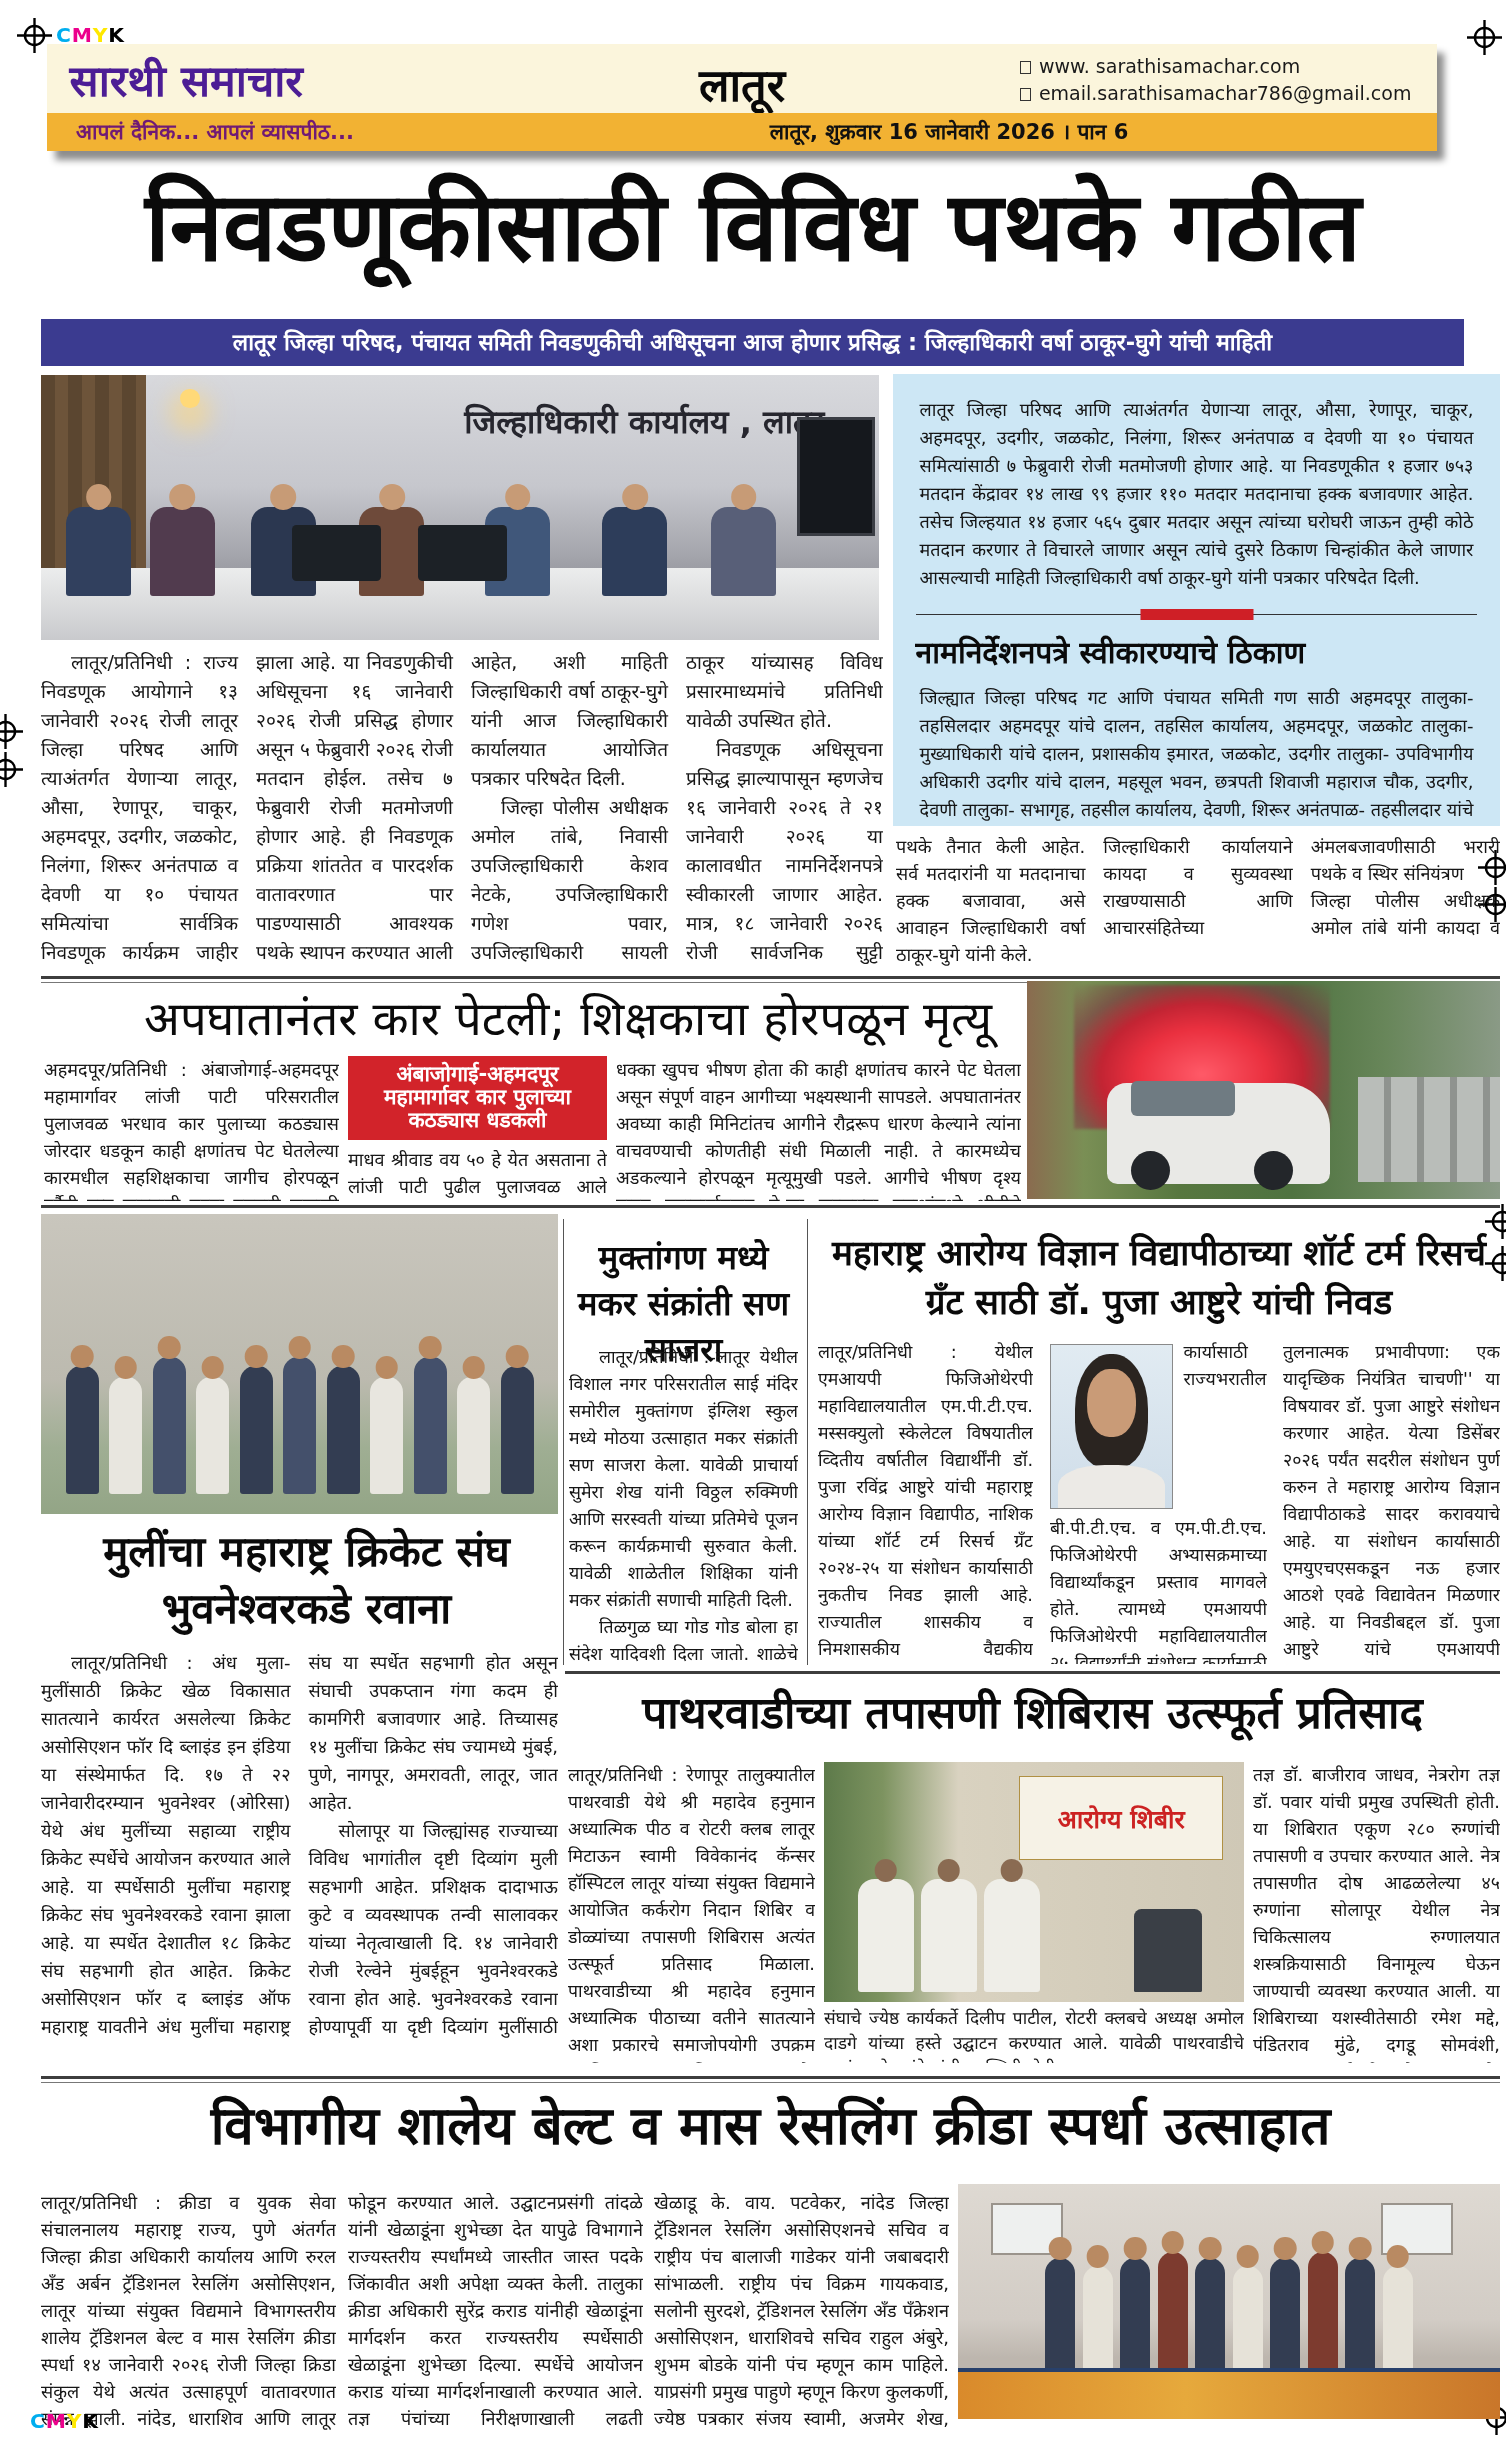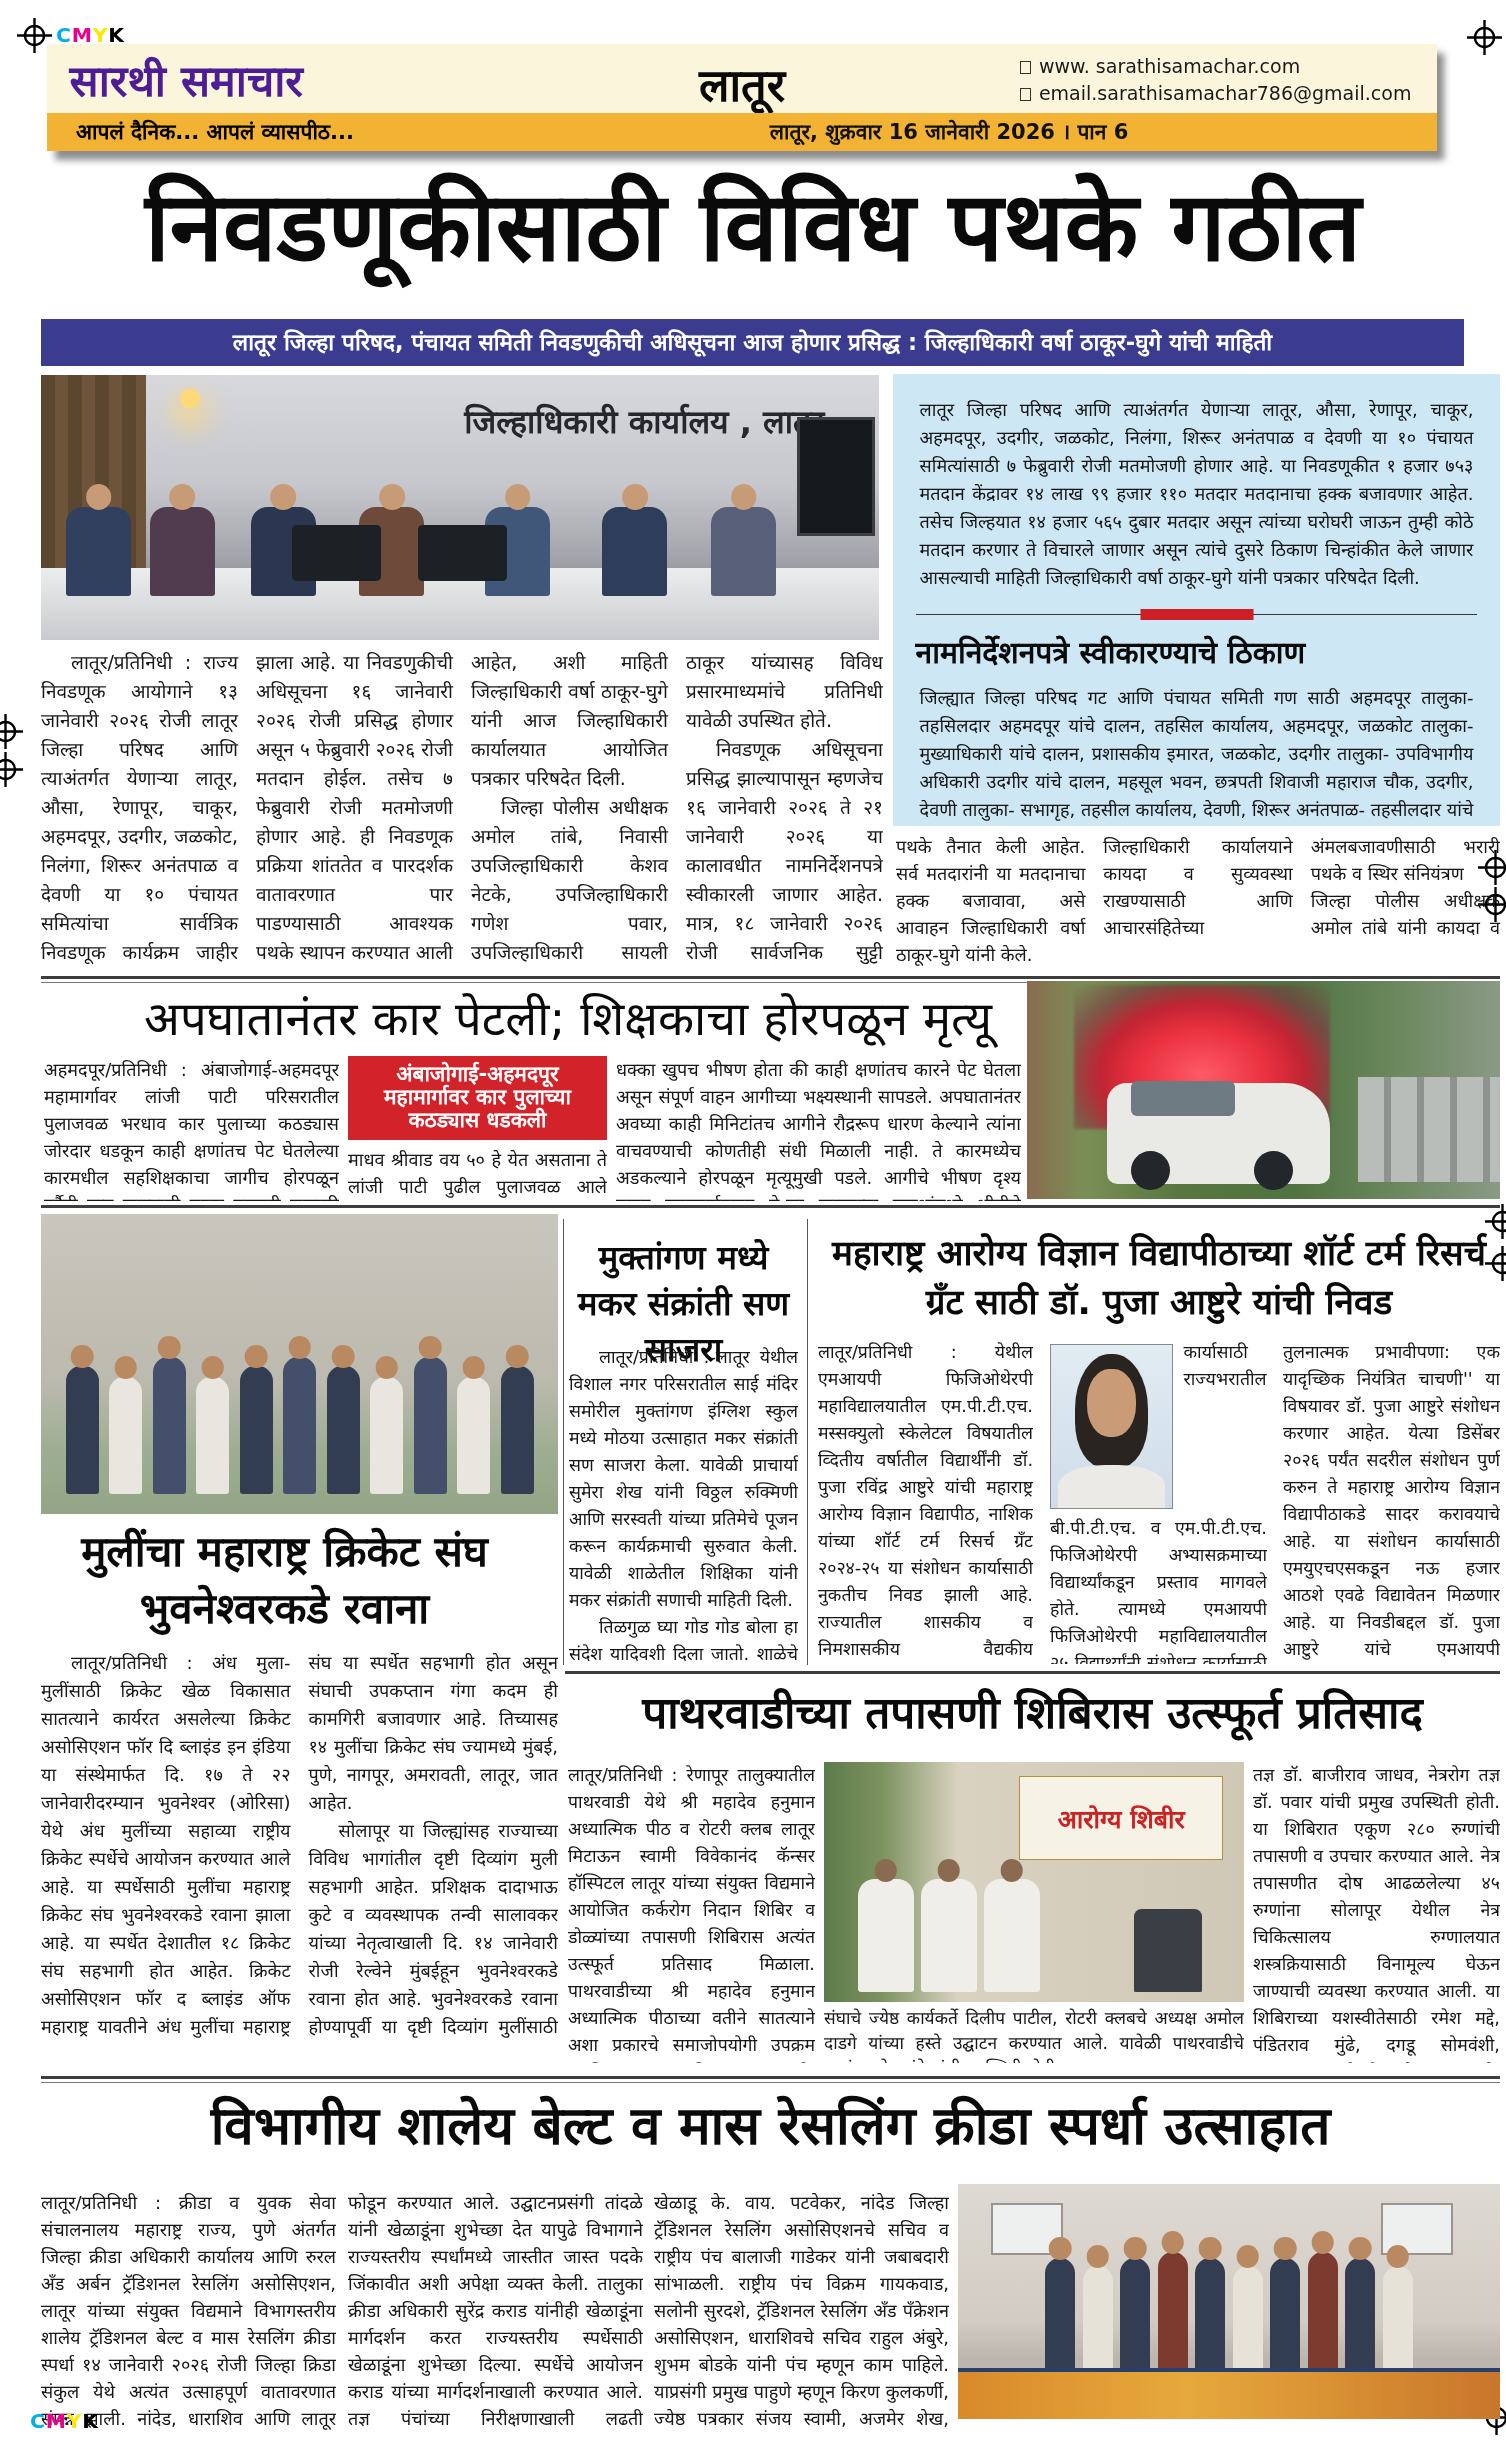--- a/index.html
+++ b/index.html
@@ -13,21 +13,21 @@
   .cmyk .c{color:#00aeef}.cmyk .m{color:#ec008c}.cmyk .y{color:#ffe800}.cmyk .k{color:#000}
 
   
   .mast-wrap{left:47px;top:44px;width:1390px;height:107px;box-shadow:7.5px 9px 6.8px rgba(0,0,0,.45);}
   .mast-cream{position:absolute;left:0;top:0;width:100%;height:69px;background:#fbf5dc;}
   .logo{position:absolute;left:22.6px;top:6px;font-size:43px;font-weight:700;color:#4c1d95;}
   .edition{position:absolute;left:0;width:100%;top:9px;text-align:center;font-size:45px;font-weight:700;color:#090909;}
   .contact{position:absolute;right:25.6px;top:9px;font-size:19px;line-height:27px;color:#1a1a1a;text-align:left;}
   .sqbullet{display:inline-block;width:9.8px;height:11.3px;border:1.5px solid #333;margin-right:7.5px;vertical-align:middle;}
   .mast-yellow{position:absolute;left:0;top:69px;width:100%;height:38px;background:#f2b233;}
-  .tagline{position:absolute;left:29px;top:0;font-size:21px;font-weight:700;line-height:38px;color:#000000;}
+  .tagline{position:absolute;left:29px;top:0;font-size:21px;font-weight:700;line-height:38px;color:#701a75;}
   .dateline{position:absolute;left:52%;top:0;font-size:21px;font-weight:700;line-height:38px;color:#111;}
 
   
   .main-headline{left:0;top:155px;width:100%;text-align:center;font-size:96px;line-height:1.5;font-weight:700;color:#0a0a0a;}
   .subbar{left:41px;top:319px;width:1423px;height:47px;background:#3b3b90;color:#ffffff;
           font-size:22.6px;font-weight:700;text-align:center;line-height:47px;overflow:hidden;}
 
   .jtext{text-align:justify;font-size:19px;line-height:29px;color:#161616;overflow:hidden;}
   .jtext p{margin:0;text-indent:30px;}
   .cols4{column-count:4;column-gap:18px;column-fill:auto;height:100%;}
@@ -254,21 +254,21 @@
       <div class="fig"></div>
       <div class="fig"></div>
       <div class="fig"></div>
       <div class="fig"></div>
       <div class="fig"></div>
       <div class="fig"></div>
       <div class="fig"></div>
       <div class="fig"></div>
       <div class="fig"></div>
   </div>
-  <div class="abs sec-h" style="left:26px;top:1524px;width:517px;font-size:42px;line-height:1.35">मुलींचा महाराष्ट्र क्रिकेट संघ भुवनेश्वरकडे रवाना</div>
+  <div class="abs sec-h" style="left:48px;top:1524px;width:517px;font-size:42px;line-height:1.35">मुलींचा महाराष्ट्र क्रिकेट संघ भुवनेश्वरकडे रवाना</div>
   <div class="abs jtext" style="left:41px;top:1649px;width:517px;height:416px;font-size:18px;line-height:28px">
     <div class="cols2">
       <p>लातूर/प्रतिनिधी : अंध मुला-मुलींसाठी क्रिकेट खेळ विकासात सातत्याने कार्यरत असलेल्या क्रिकेट असोसिएशन फॉर दि ब्लाइंड इन इंडिया या संस्थेमार्फत दि. १७ ते २२ जानेवारीदरम्यान भुवनेश्वर (ओरिसा) येथे अंध मुलींच्या सहाव्या राष्ट्रीय क्रिकेट स्पर्धेचे आयोजन करण्यात आले आहे. या स्पर्धेसाठी मुलींचा महाराष्ट्र क्रिकेट संघ भुवनेश्वरकडे रवाना झाला आहे. या स्पर्धेत देशातील १८ क्रिकेट संघ सहभागी होत आहेत. क्रिकेट असोसिएशन फॉर द ब्लाइंड ऑफ महाराष्ट्र यावतीने अंध मुलींचा महाराष्ट्र संघ या स्पर्धेत सहभागी होत असून संघाची उपकप्तान गंगा कदम ही कामगिरी बजावणार आहे. तिच्यासह १४ मुलींचा क्रिकेट संघ ज्यामध्ये मुंबई, पुणे, नागपूर, अमरावती, लातूर, जात आहेत.</p>
       <p>सोलापूर या जिल्ह्यांसह राज्याच्या विविध भागांतील दृष्टी दिव्यांग मुली सहभागी आहेत. प्रशिक्षक दादाभाऊ कुटे व व्यवस्थापक तन्वी सालावकर यांच्या नेतृत्वाखाली दि. १४ जानेवारी रोजी रेल्वेने मुंबईहून भुवनेश्वरकडे रवाना होत आहे. भुवनेश्वरकडे रवाना होण्यापूर्वी या दृष्टी दिव्यांग मुलींसाठी चार दिवसीय क्रिकेट प्रशिक्षण शिबिर अशोक कामत, क्रिकेट अकॅडमी घणसवली, मुंबई या मैदानावर दि. ११ ते १३ जानेवारी दरम्यान घेण्यात आले. या संघास समाजाच्या विविध स्तरांतून शुभेच्छा दिल्या जात आहेत.</p>
     </div>
   </div>
 
   <div class="abs vrule" style="left:563px;top:1219px;height:446px"></div>
   <div class="abs vrule" style="left:807px;top:1219px;height:446px"></div>
 

